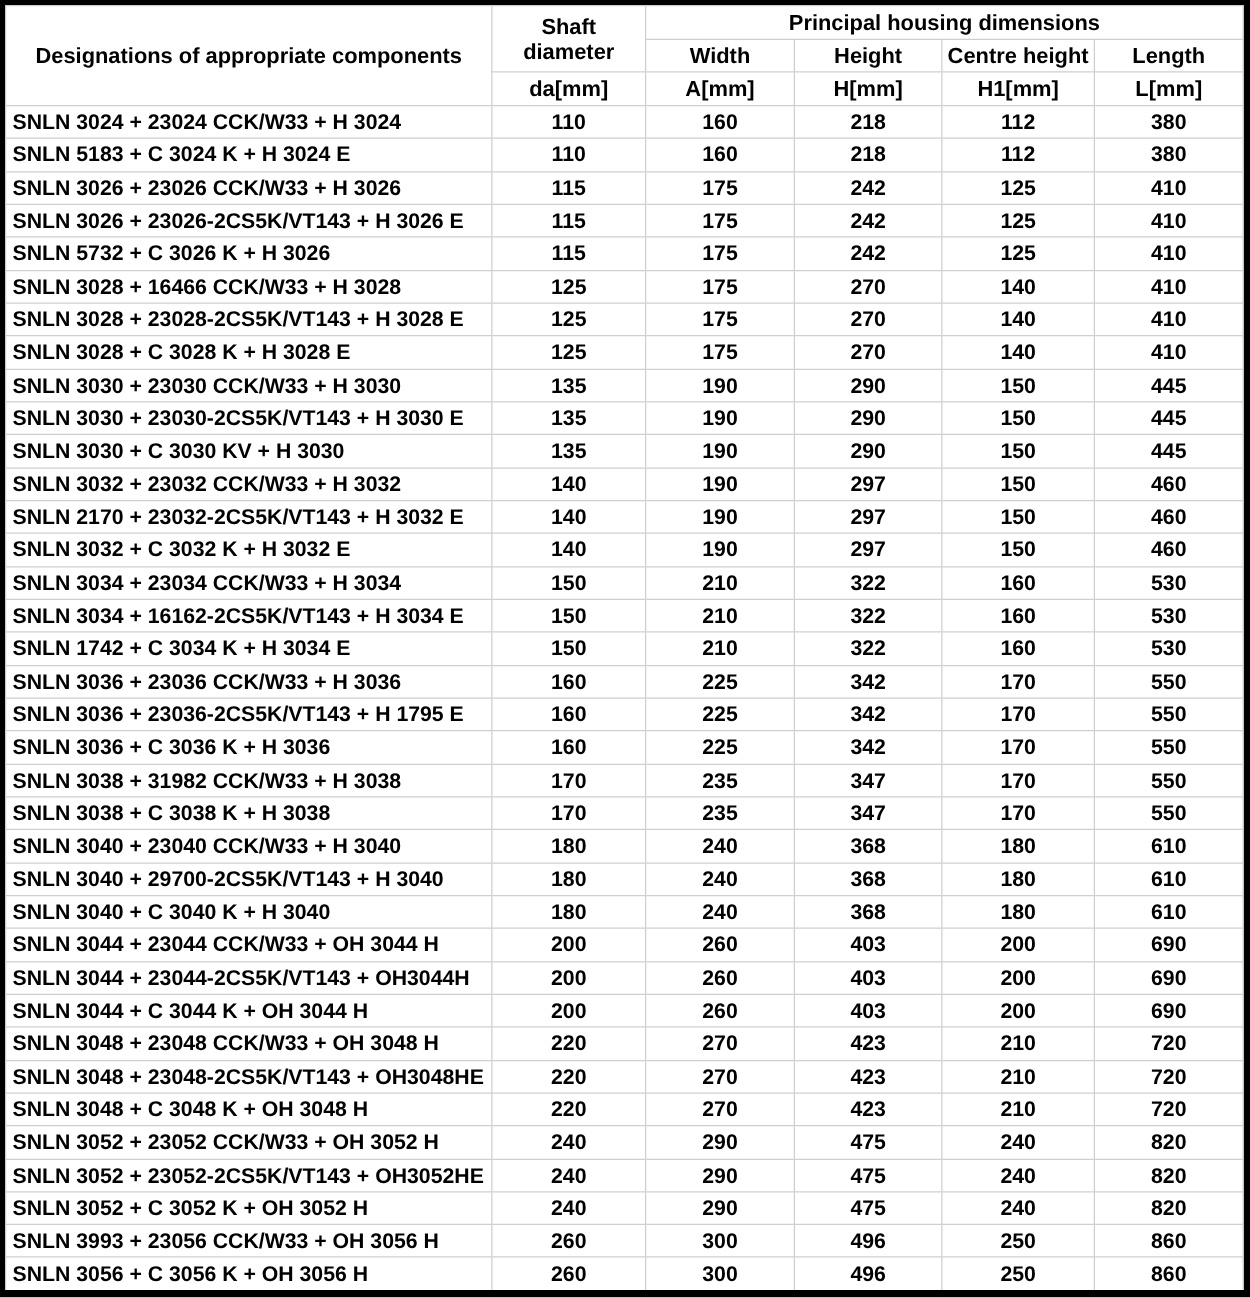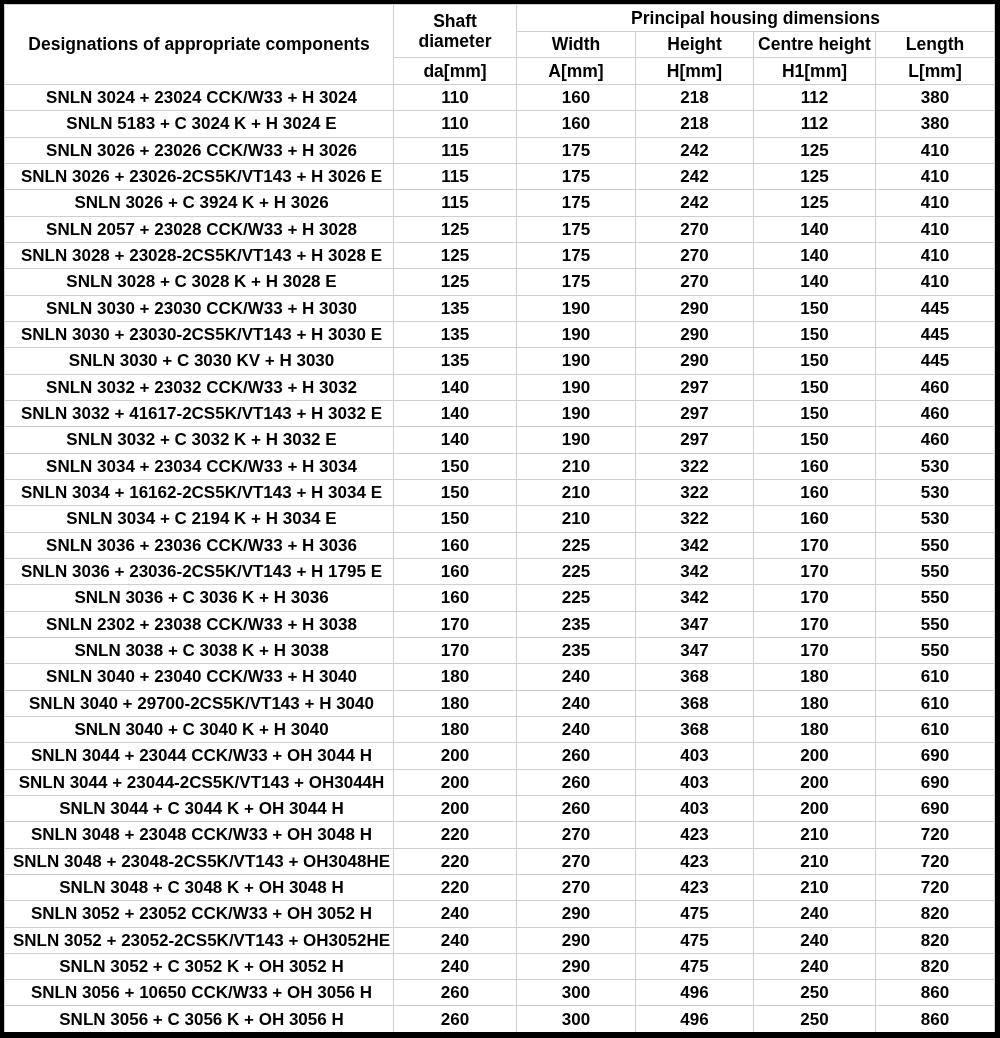--- a/index.html
+++ b/index.html
@@ -46,21 +46,21 @@
     white-space: normal;
     padding: 0 6px;
   }
   .dim-table tbody tr { height: 26.33px; }
   .dim-table tbody td {
     font-size: 17px;
     line-height: 1;
     vertical-align: middle;
   }
   .dim-table td.designation {
-    text-align: center;
+    text-align: left;
     padding-left: 5px;
   }
   .dim-table td.num {
     text-align: center;
   }
 </style>
 </head>
 <body>
 
 <div class="frame">
@@ -121,29 +121,29 @@
         </tr>
         <tr>
           <td class="designation">SNLN 3026 + 23026-2CS5K/VT143 + H 3026 E</td>
           <td class="num">115</td>
           <td class="num">175</td>
           <td class="num">242</td>
           <td class="num">125</td>
           <td class="num">410</td>
         </tr>
         <tr>
-          <td class="designation">SNLN 3026 + C 3924 K + H 3026</td>
+          <td class="designation">SNLN 5732 + C 3026 K + H 3026</td>
           <td class="num">115</td>
           <td class="num">175</td>
           <td class="num">242</td>
           <td class="num">125</td>
           <td class="num">410</td>
         </tr>
         <tr>
-          <td class="designation">SNLN 2057 + 23028 CCK/W33 + H 3028</td>
+          <td class="designation">SNLN 3028 + 16466 CCK/W33 + H 3028</td>
           <td class="num">125</td>
           <td class="num">175</td>
           <td class="num">270</td>
           <td class="num">140</td>
           <td class="num">410</td>
         </tr>
         <tr>
           <td class="designation">SNLN 3028 + 23028-2CS5K/VT143 + H 3028 E</td>
           <td class="num">125</td>
           <td class="num">175</td>
@@ -185,21 +185,21 @@
         </tr>
         <tr>
           <td class="designation">SNLN 3032 + 23032 CCK/W33 + H 3032</td>
           <td class="num">140</td>
           <td class="num">190</td>
           <td class="num">297</td>
           <td class="num">150</td>
           <td class="num">460</td>
         </tr>
         <tr>
-          <td class="designation">SNLN 3032 + 41617-2CS5K/VT143 + H 3032 E</td>
+          <td class="designation">SNLN 2170 + 23032-2CS5K/VT143 + H 3032 E</td>
           <td class="num">140</td>
           <td class="num">190</td>
           <td class="num">297</td>
           <td class="num">150</td>
           <td class="num">460</td>
         </tr>
         <tr>
           <td class="designation">SNLN 3032 + C 3032 K + H 3032 E</td>
           <td class="num">140</td>
           <td class="num">190</td>
@@ -217,21 +217,21 @@
         </tr>
         <tr>
           <td class="designation">SNLN 3034 + 16162-2CS5K/VT143 + H 3034 E</td>
           <td class="num">150</td>
           <td class="num">210</td>
           <td class="num">322</td>
           <td class="num">160</td>
           <td class="num">530</td>
         </tr>
         <tr>
-          <td class="designation">SNLN 3034 + C 2194 K + H 3034 E</td>
+          <td class="designation">SNLN 1742 + C 3034 K + H 3034 E</td>
           <td class="num">150</td>
           <td class="num">210</td>
           <td class="num">322</td>
           <td class="num">160</td>
           <td class="num">530</td>
         </tr>
         <tr>
           <td class="designation">SNLN 3036 + 23036 CCK/W33 + H 3036</td>
           <td class="num">160</td>
           <td class="num">225</td>
@@ -249,21 +249,21 @@
         </tr>
         <tr>
           <td class="designation">SNLN 3036 + C 3036 K + H 3036</td>
           <td class="num">160</td>
           <td class="num">225</td>
           <td class="num">342</td>
           <td class="num">170</td>
           <td class="num">550</td>
         </tr>
         <tr>
-          <td class="designation">SNLN 2302 + 23038 CCK/W33 + H 3038</td>
+          <td class="designation">SNLN 3038 + 31982 CCK/W33 + H 3038</td>
           <td class="num">170</td>
           <td class="num">235</td>
           <td class="num">347</td>
           <td class="num">170</td>
           <td class="num">550</td>
         </tr>
         <tr>
           <td class="designation">SNLN 3038 + C 3038 K + H 3038</td>
           <td class="num">170</td>
           <td class="num">235</td>
@@ -361,21 +361,21 @@
         </tr>
         <tr>
           <td class="designation">SNLN 3052 + C 3052 K + OH 3052 H</td>
           <td class="num">240</td>
           <td class="num">290</td>
           <td class="num">475</td>
           <td class="num">240</td>
           <td class="num">820</td>
         </tr>
         <tr>
-          <td class="designation">SNLN 3056 + 10650 CCK/W33 + OH 3056 H</td>
+          <td class="designation">SNLN 3993 + 23056 CCK/W33 + OH 3056 H</td>
           <td class="num">260</td>
           <td class="num">300</td>
           <td class="num">496</td>
           <td class="num">250</td>
           <td class="num">860</td>
         </tr>
         <tr>
           <td class="designation">SNLN 3056 + C 3056 K + OH 3056 H</td>
           <td class="num">260</td>
           <td class="num">300</td>

